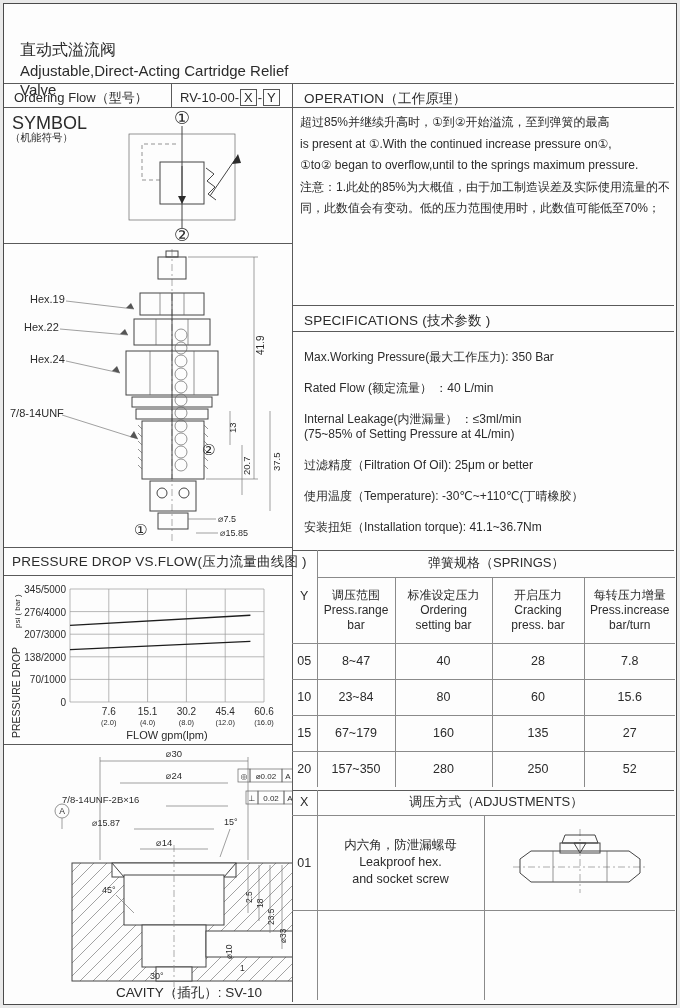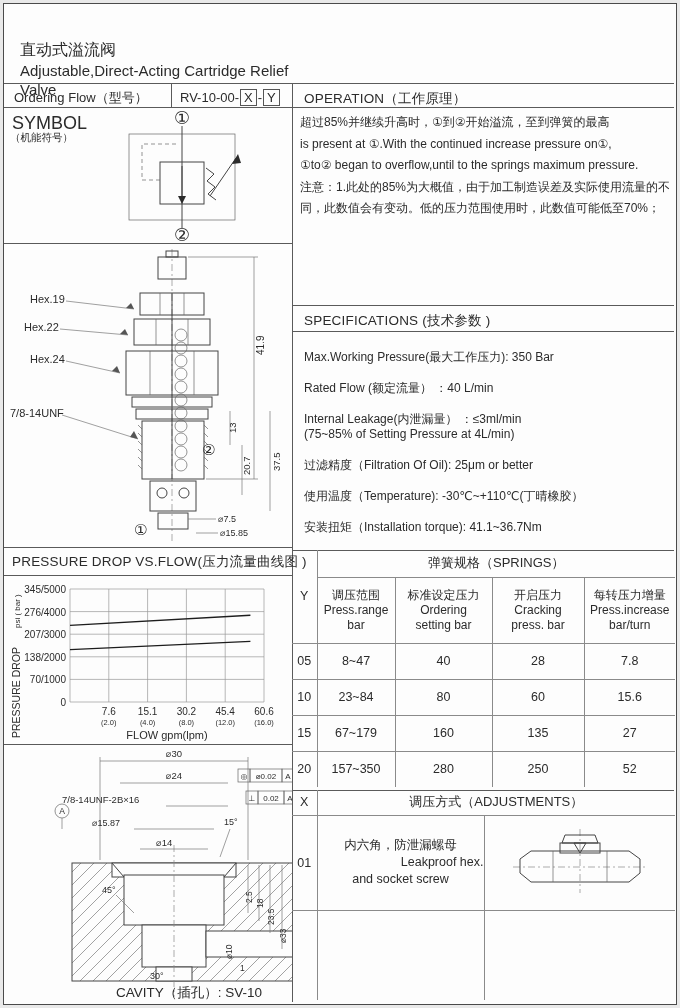--- a/index.html
+++ b/index.html
@@ -392,21 +392,21 @@
         </colgroup>
       <tbody>
           <tr style="height:25px;" class="noline-top">
         <td class="noline-left">X</td>
         <td colspan="2" class="tbl-title noline-right">调压方式（ADJUSTMENTS）</td>
       </tr>
       <tr style="height:95px;">
         <td class="noline-left">01</td>
         <td>
           <div style="line-height:17px;">内六角，防泄漏螺母</div>
-          <div style="line-height:17px;text-align:right;">Leakproof hex.</div>
+          <div style="line-height:17px;">Leakproof hex.</div>
           <div style="line-height:17px;">and socket screw</div>
         </td>
         <td class="noline-right">
           <svg width="150" height="72" viewBox="0 0 150 72">
             <line class="cl" x1="75" y1="4" x2="75" y2="68"></line>
             <line class="cl" x1="8" y1="42" x2="142" y2="42"></line>
             <polygon class="ln" points="57,18 60,10 90,10 93,18" fill="#fdfdfd"></polygon>
             <rect class="ln" x="55" y="18" width="40" height="10" fill="#fdfdfd"></rect>
             <path class="ln" d="M69,18 L81,18 L75,28 Z" fill="#fdfdfd"></path>
             <polygon class="ln" points="15,34 26,26 124,26 135,34 135,48 124,57 26,57 15,48" fill="#fdfdfd"></polygon>

